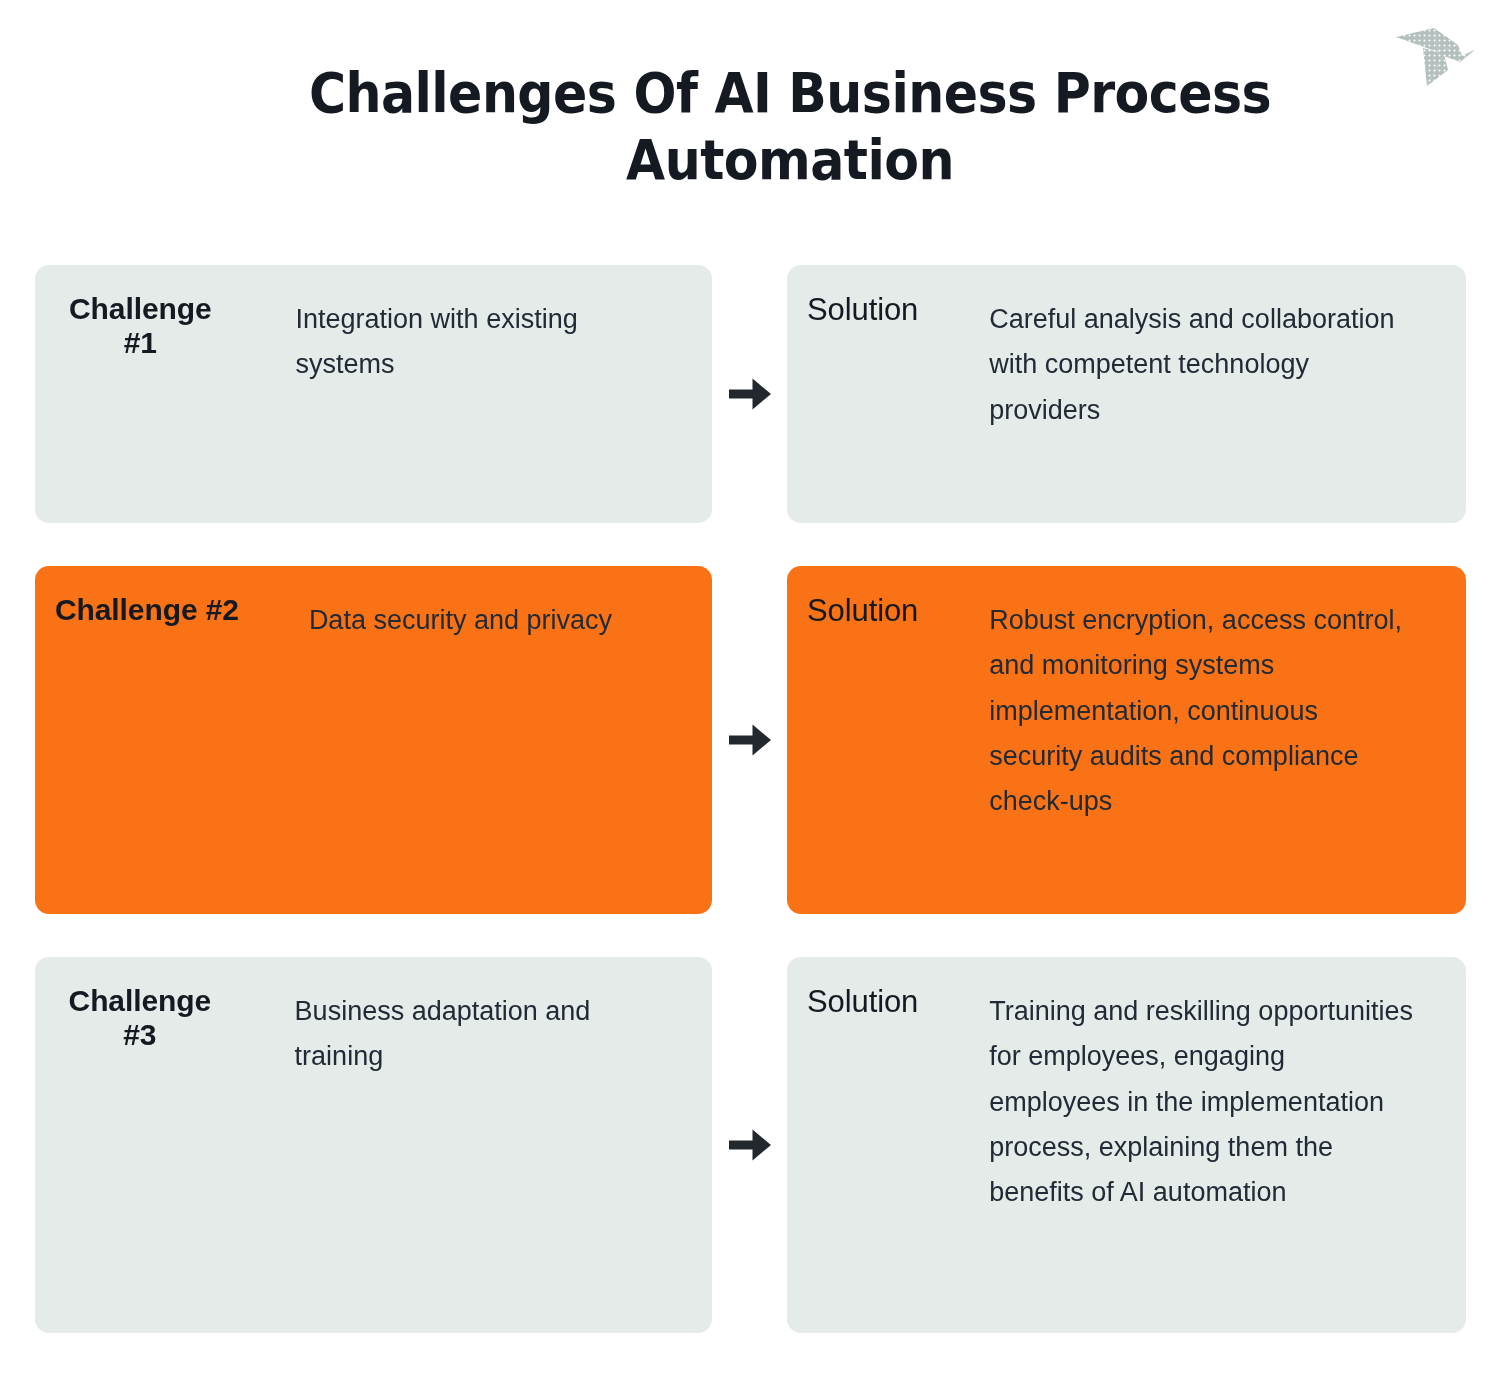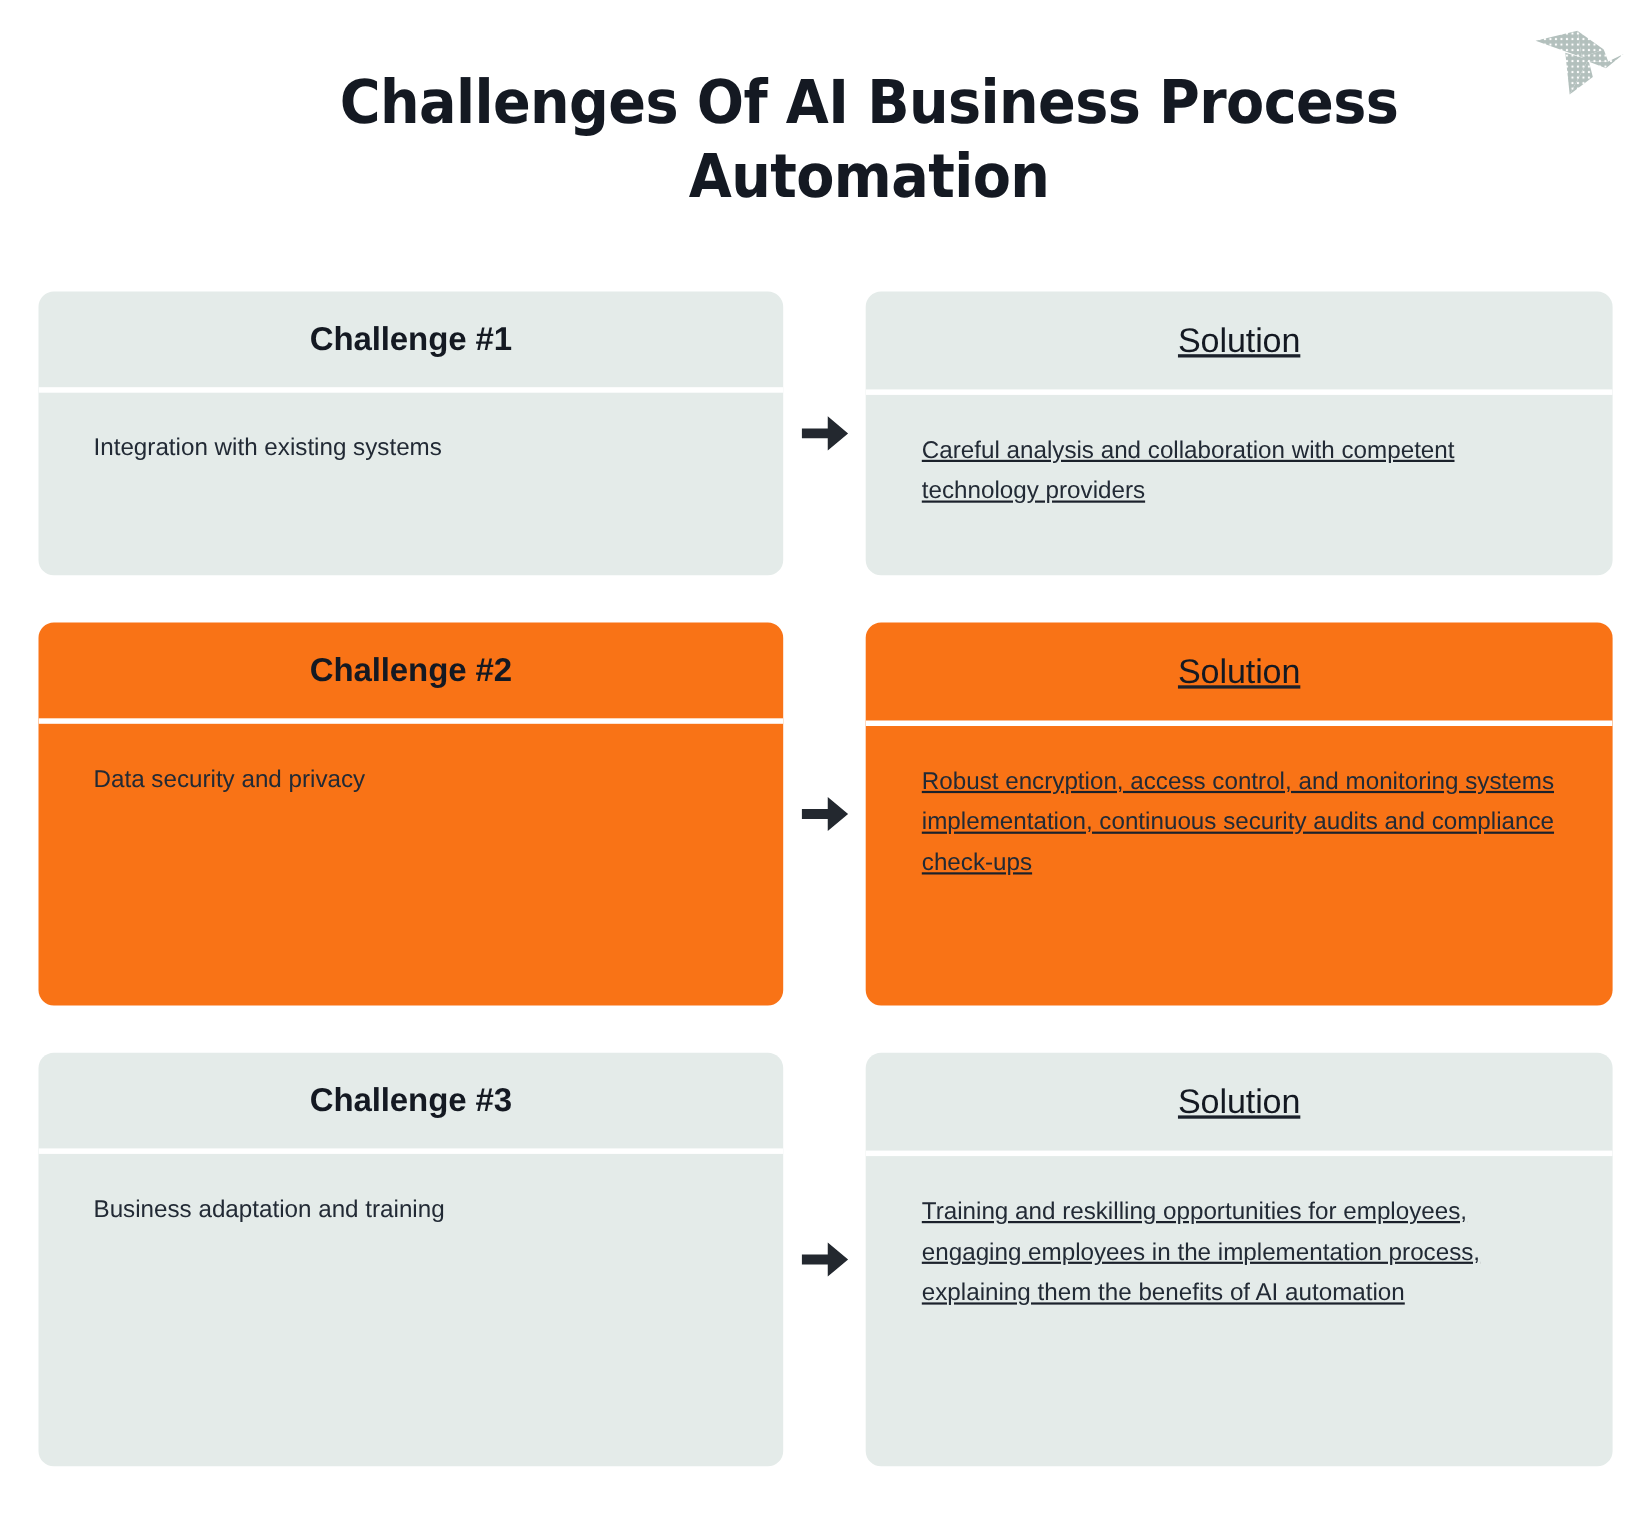--- a/index.html
+++ b/index.html
@@ -60,45 +60,45 @@
     display: flex;
     align-items: stretch;
     margin-bottom: 43px;
   }
   .row:last-child { margin-bottom: 0; border-radius: 23px; }
 
   .card {
     border-radius: 14px;
     overflow: hidden;
     display: flex;
-    flex-direction: column;
+    flex-direction: row;
   }
 
   .card.left  { width: 677px; }
-  .card.right { width: 679px; text-decoration: underline; }
+  .card.right { width: 679px; }
 
   .card-head {
     text-align: center;
     font-size: 30px;
     font-weight: 700;
     color: #141922;
     padding: 27px 20px 26px;
     letter-spacing: -0.1px;
   }
   .card-head.solution { font-weight: 400; font-size: 31px; }
 
   .divider {
     height: 5px;
     background: #ffffff;
     flex: 0 0 auto;
   }
 
   .card-body {
     flex: 1 1 auto;
-    font-size: 22px;
+    font-size: 27px;
     line-height: 1.68;
     color: #222a35;
     padding: 32px 56px 30px 50px;
   }
   .card.right .card-body { padding-left: 51px; padding-right: 52px; }
 
   
   .row-1 .card { height: 258px; }
   .row-2 .card { height: 348px; }
   .row-3 .card { height: 376px; }

